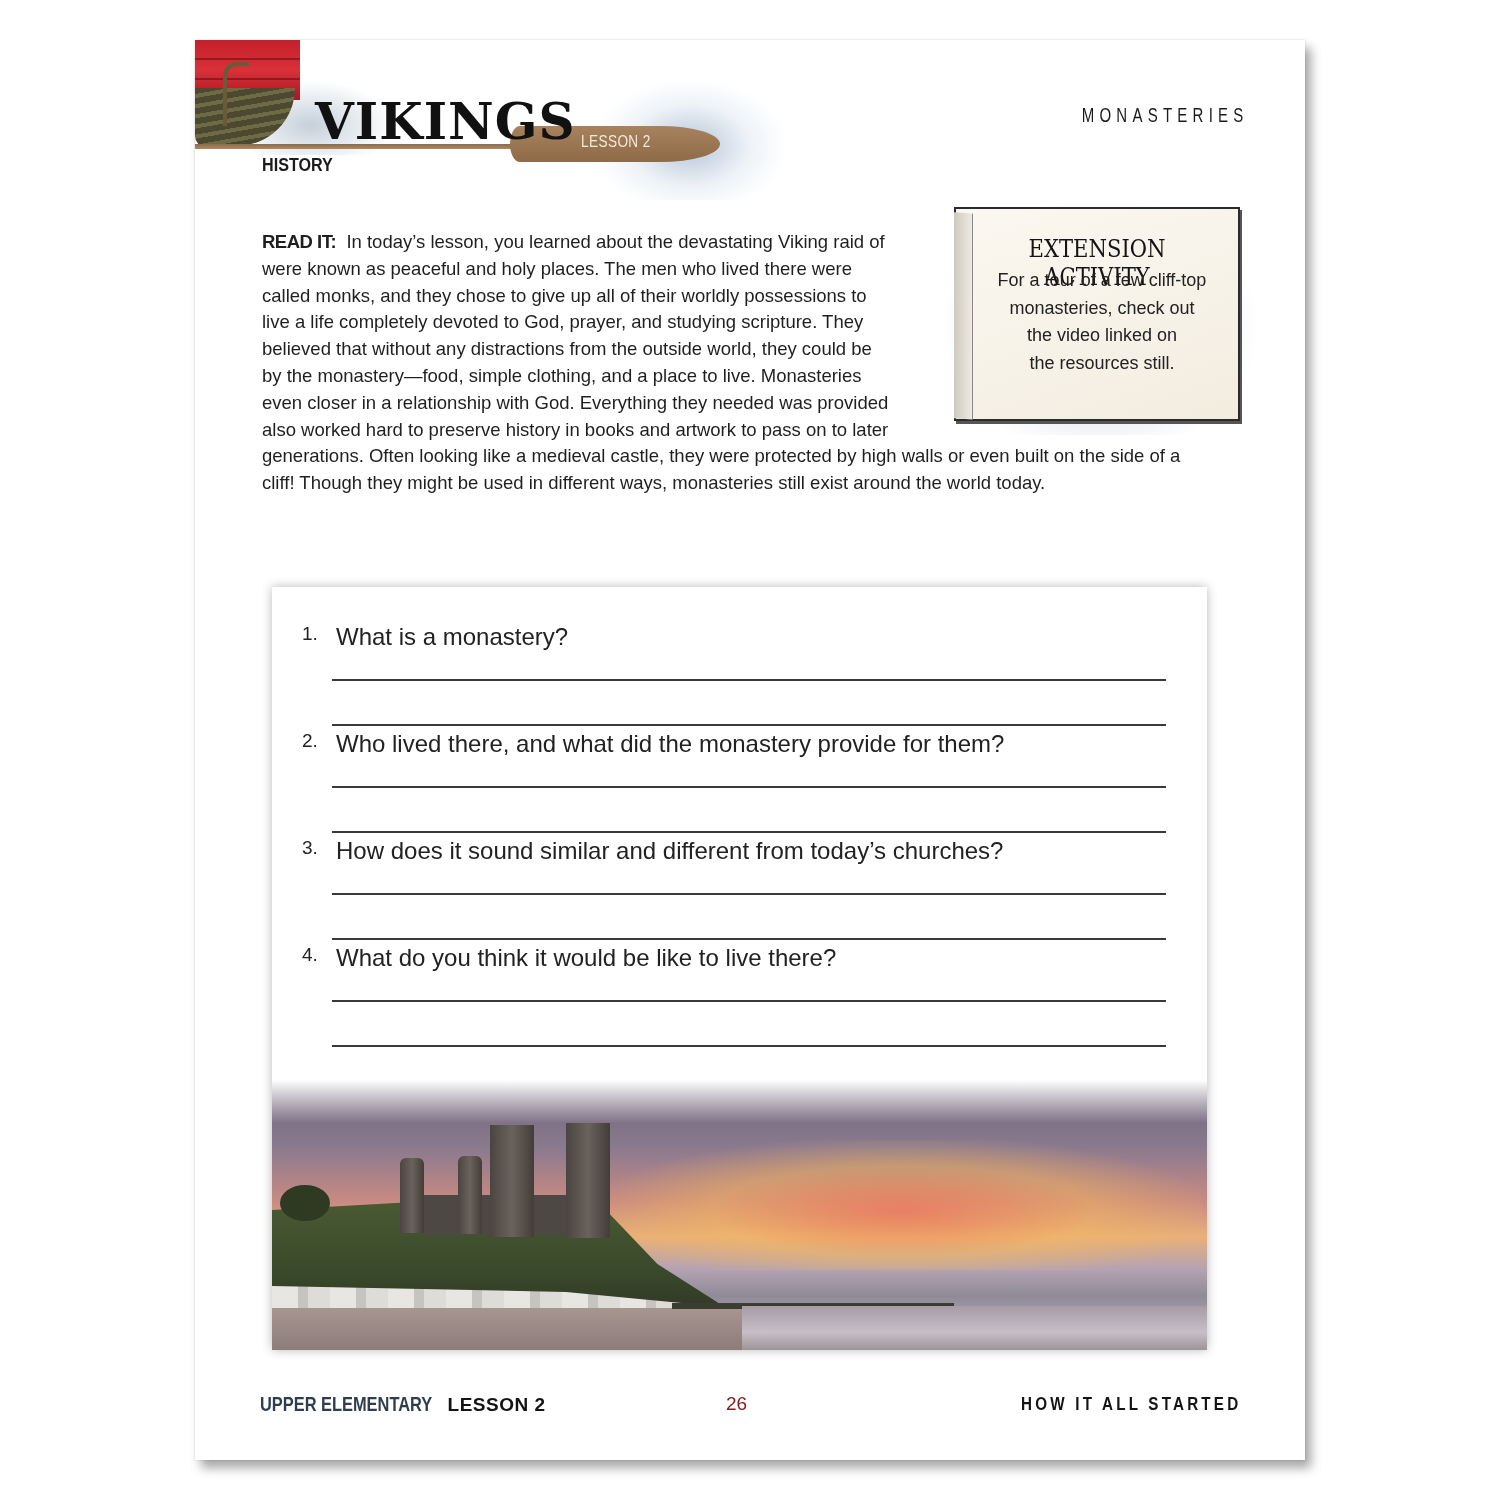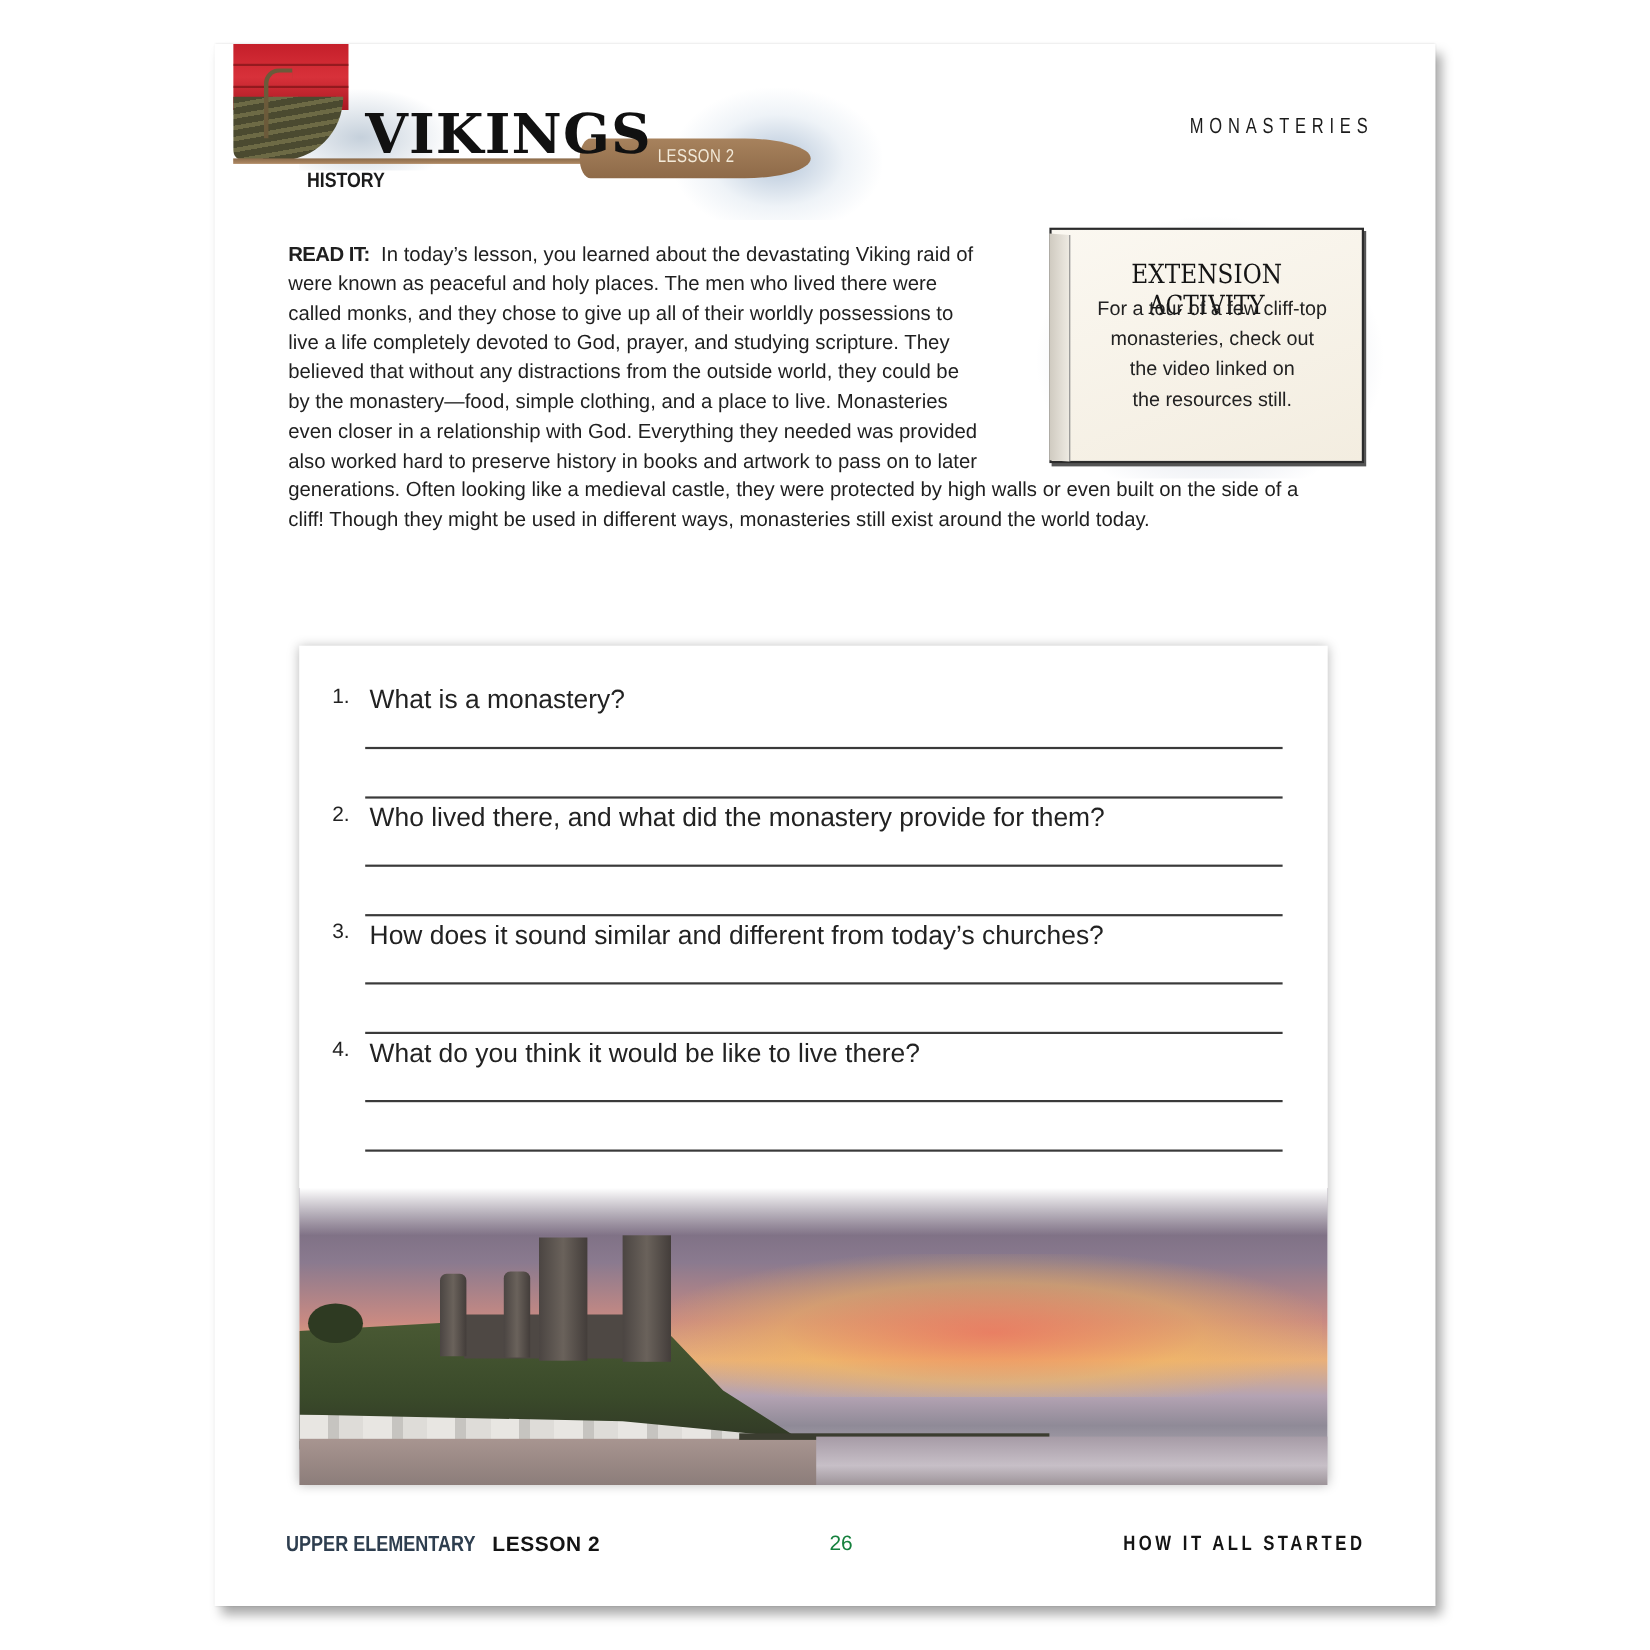--- a/index.html
+++ b/index.html
@@ -6,21 +6,21 @@
     body {
       width: 1500px; height: 1500px; background: #ffffff; position: relative; overflow: hidden;
       font-family: "Liberation Sans", sans-serif; color: #1d1d1d;
     }
     .page {
       position: absolute; left: 195px; top: 40px; width: 1110px; height: 1420px;
       background: #ffffff;
       box-shadow: 6px 8px 10px rgba(0,0,0,0.35), 0 0 2px rgba(0,0,0,0.15);
     }
     
-    .banner { position: absolute; left: 17px; top: 0; width: 600px; height: 160px; }
+    .banner { position: absolute; left: 0; top: 0; width: 600px; height: 160px; }
     .ship {
       position: absolute; left: 0; top: 0; width: 105px; height: 108px; overflow: hidden;
     }
     .sail {
       position: absolute; left: 0; top: 0; width: 105px; height: 60px;
       background: linear-gradient(180deg, #c51f2a 0%, #d8313a 50%, #a91822 100%);
     }
     .sail::before, .sail::after {
       content: ""; position: absolute; left: 0; right: 0; height: 2px; background: rgba(90,10,10,0.5);
     }
@@ -89,21 +89,21 @@
     }
     .ext-body {
       position: absolute; left: 20px; right: 10px; top: 58px; text-align: center;
       font-size: 18px; line-height: 27.5px; color: #222;
     }
     
     .read-it {
       position: absolute; left: 67px; top: 178px; width: 975px;
       font-size: 18.5px; line-height: 26.8px; color: #1f1f1f;
     }
-    .read-it .wrap-narrow { display: block; width: 665px; }
+    .read-it .wrap-narrow { display: block; width: 665px; margin-top: 11px; }
     .lbl { font-weight: bold; letter-spacing: -0.5px; }
     .your-turn {
       position: absolute; left: 67px; top: 502px; font-size: 18.5px; color: #1f1f1f;
     }
     
     .q-card {
       position: absolute; left: 77px; top: 547px; width: 935px; height: 763px;
       background: #fff; box-shadow: 0 0 10px rgba(0,0,0,0.28); overflow: hidden;
     }
     .q-item { position: absolute; left: 30px; width: 870px; }
@@ -143,21 +143,21 @@
     .t1 { left: 218px; top: 45px; width: 44px; height: 112px; }
     .t2 { left: 294px; top: 43px; width: 44px; height: 115px; }
     .t3 { left: 128px; top: 78px; width: 24px; height: 75px; border-radius: 6px 6px 0 0; }
     .t4 { left: 186px; top: 76px; width: 24px; height: 78px; border-radius: 6px 6px 0 0; }
     .nave { position: absolute; left: 150px; top: 115px; width: 150px; height: 40px; background: #4e4844; }
     .tree { position: absolute; left: 8px; top: 105px; width: 50px; height: 36px; border-radius: 50%; background: #2e3a22; }
     
     .footer-left { position: absolute; left: 65px; top: 1353px; font-size: 20px; }
     .footer-grade { font-weight: bold; color: #2e3e4f; display: inline-block; transform: scaleX(0.82); transform-origin: left; margin-right: -28px; }
     .footer-lesson { font-weight: bold; color: #141414; font-size: 19px; letter-spacing: 0.5px; }
-    .page-number { position: absolute; left: 559px; top: 1353px; font-size: 19px; color: #15803d; }
+    .page-number { position: absolute; left: 531px; top: 1353px; font-size: 19px; color: #7f1d1d; }
     .footer-right {
       position: absolute; right: 64px; top: 1353px; font-size: 19px; font-weight: bold; letter-spacing: 4px;
       transform: scaleX(0.8); transform-origin: right; color: #141414;
     }
   </style>
 </head>
 <body>
 
 <div class="page">
 

